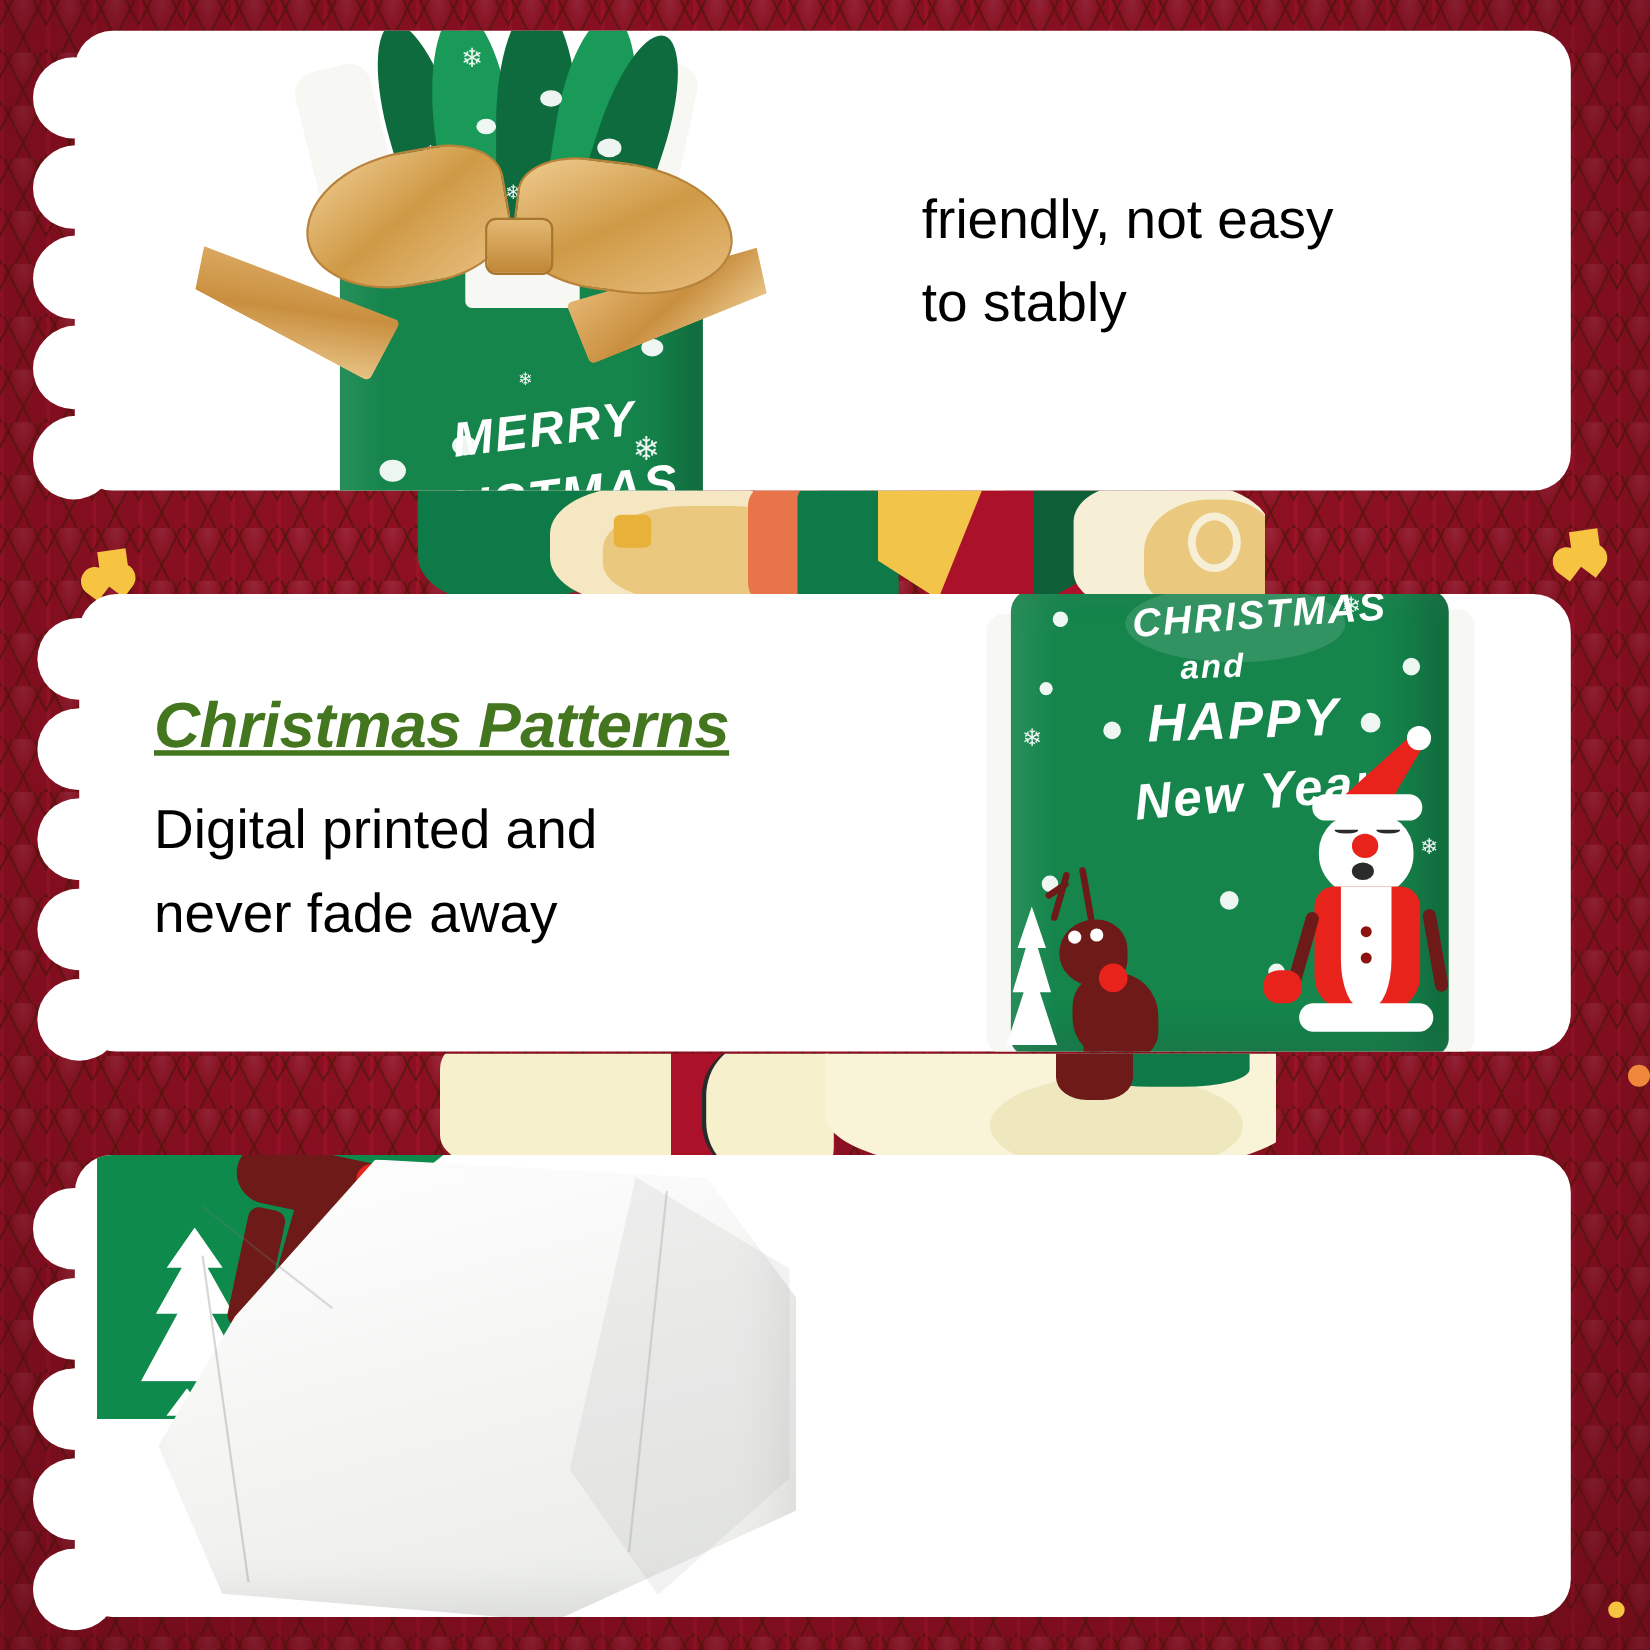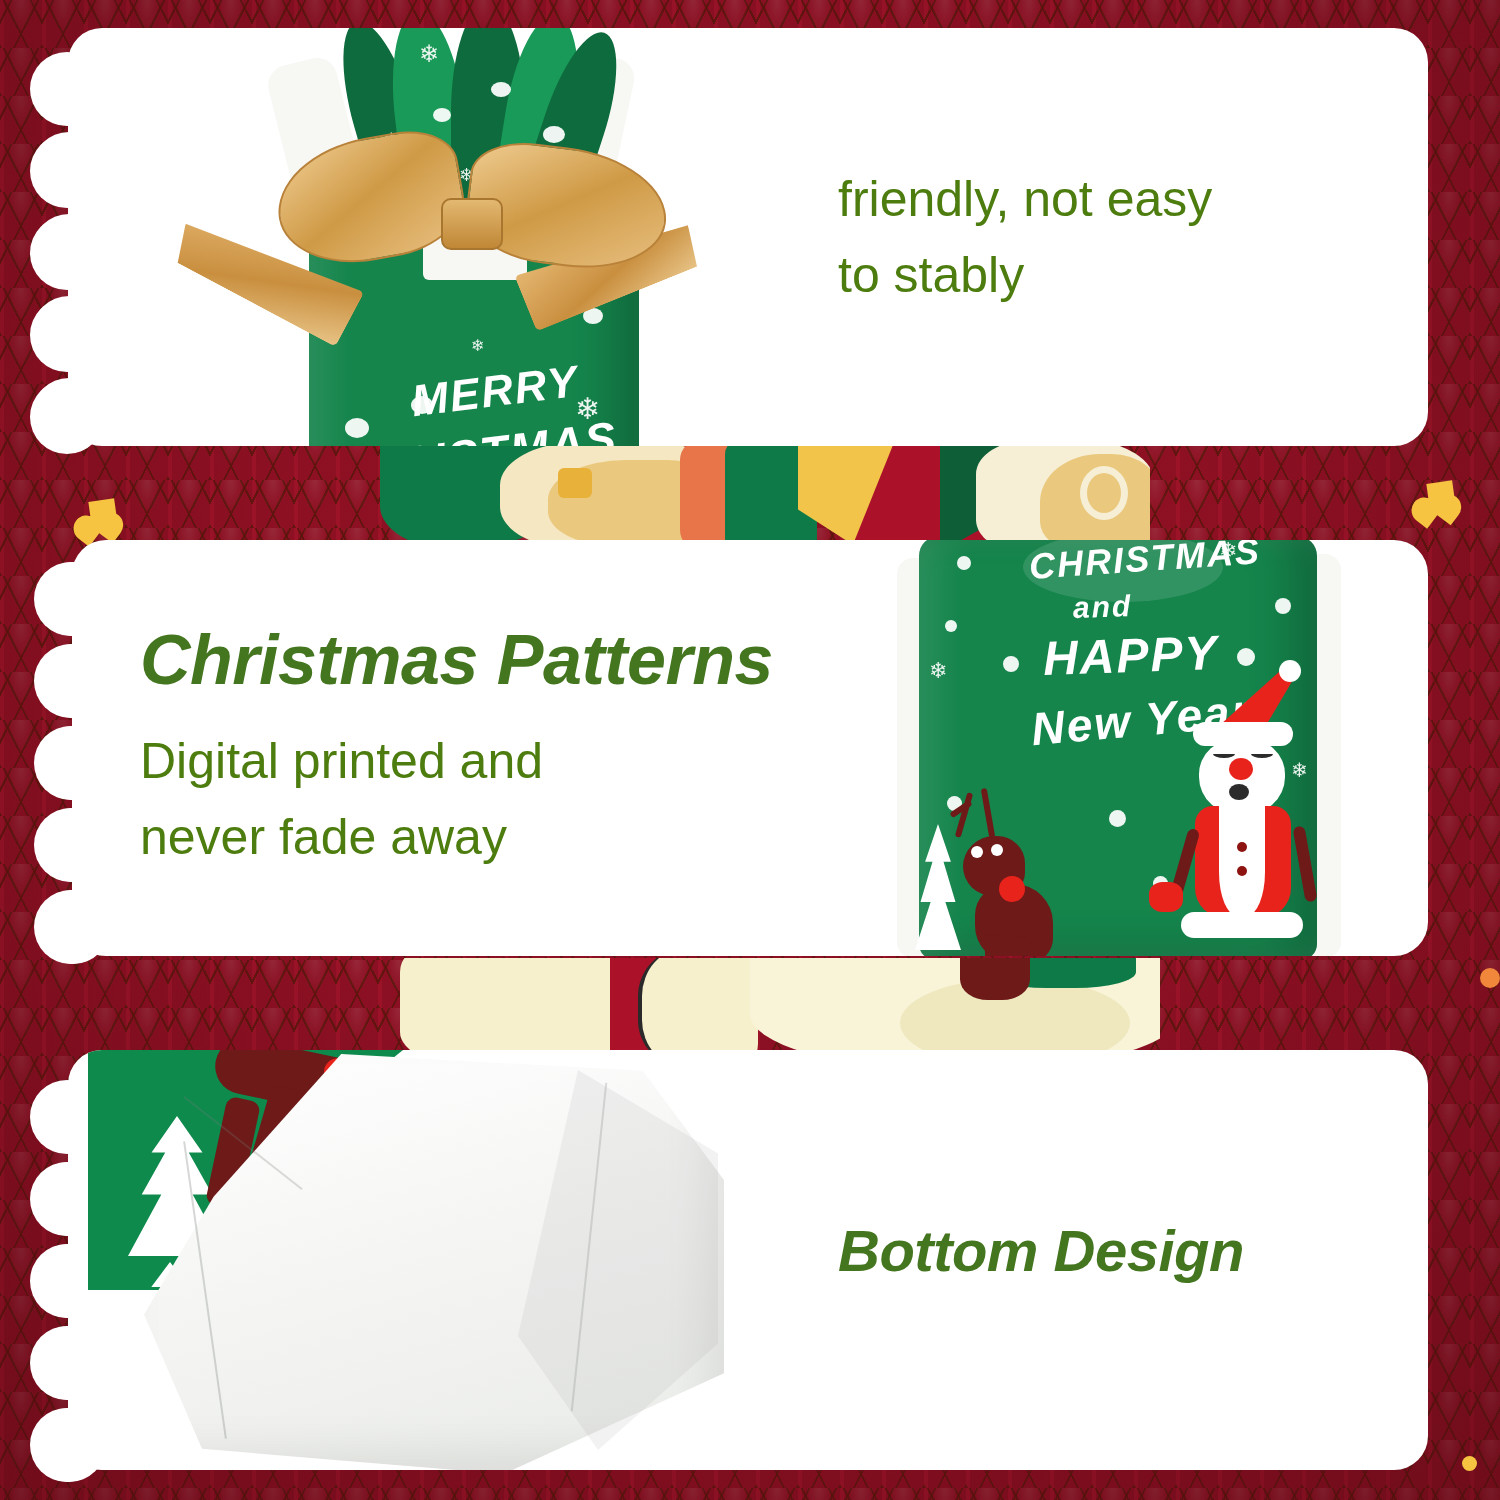--- a/index.html
+++ b/index.html
@@ -64,33 +64,33 @@
   .scallops.right span{ right:-36px; }
 
   
   .txt{ position:relative; z-index:5; }
   .head{
     font-style:italic; font-weight:bold;
     color:#44751f; line-height:1.12;
     letter-spacing:-0.5px;
   }
   .body-ln{
-    color:#4d7c0f; line-height:1.52; white-space:nowrap;
+    color:#000000; line-height:1.52; white-space:nowrap;
   }
 
   
   #card-1{ left:68px; top:28px; width:1360px; height:418px; }
   #card-1 .txt{ margin-left:770px; }
   #card-1 .head{ font-size:58px; margin-bottom:24px; }
   #card-1 .body-ln{ font-size:50px; }
 
   
   #card-2{ left:72px; top:540px; width:1356px; height:416px; }
   #card-2 .txt{ margin-left:68px; }
-  #card-2 .head{ font-size:70px; margin-bottom:24px; }
+  #card-2 .head{ font-size:58px; margin-bottom:24px;text-decoration:underline; }
   #card-2 .body-ln{ font-size:50px; }
 
   
   #card-3{ left:68px; top:1050px; width:1360px; height:420px; }
   #card-3 .txt{ margin-left:770px; }
   #card-3 .head{ font-size:58px; }
   #card-3 .body-ln{ font-size:50px; }
 
   
   .photo{ position:absolute; }
@@ -389,16 +389,15 @@
       <div style="position:absolute;left:500px;top:52px;width:2px;height:330px;
                   background:rgba(120,125,120,.25);transform:rotate(6deg);"></div>
       <div style="position:absolute;left:80px;top:112px;width:150px;height:2px;
                   background:rgba(120,125,120,.26);transform:rotate(38deg);"></div>
       <div style="position:absolute;left:430px;top:40px;width:200px;height:380px;
                   background:rgba(160,166,160,.14);
                   clip-path:polygon(30% 0,100% 22%,100% 72%,40% 100%,0 70%);"></div>
     </div>
 
     <div class="txt">
-      <div class="head" style="margin-bottom:18px;">Bottom Design</div>
     </div>
   </div>
 </div>
 
 </body></html>

